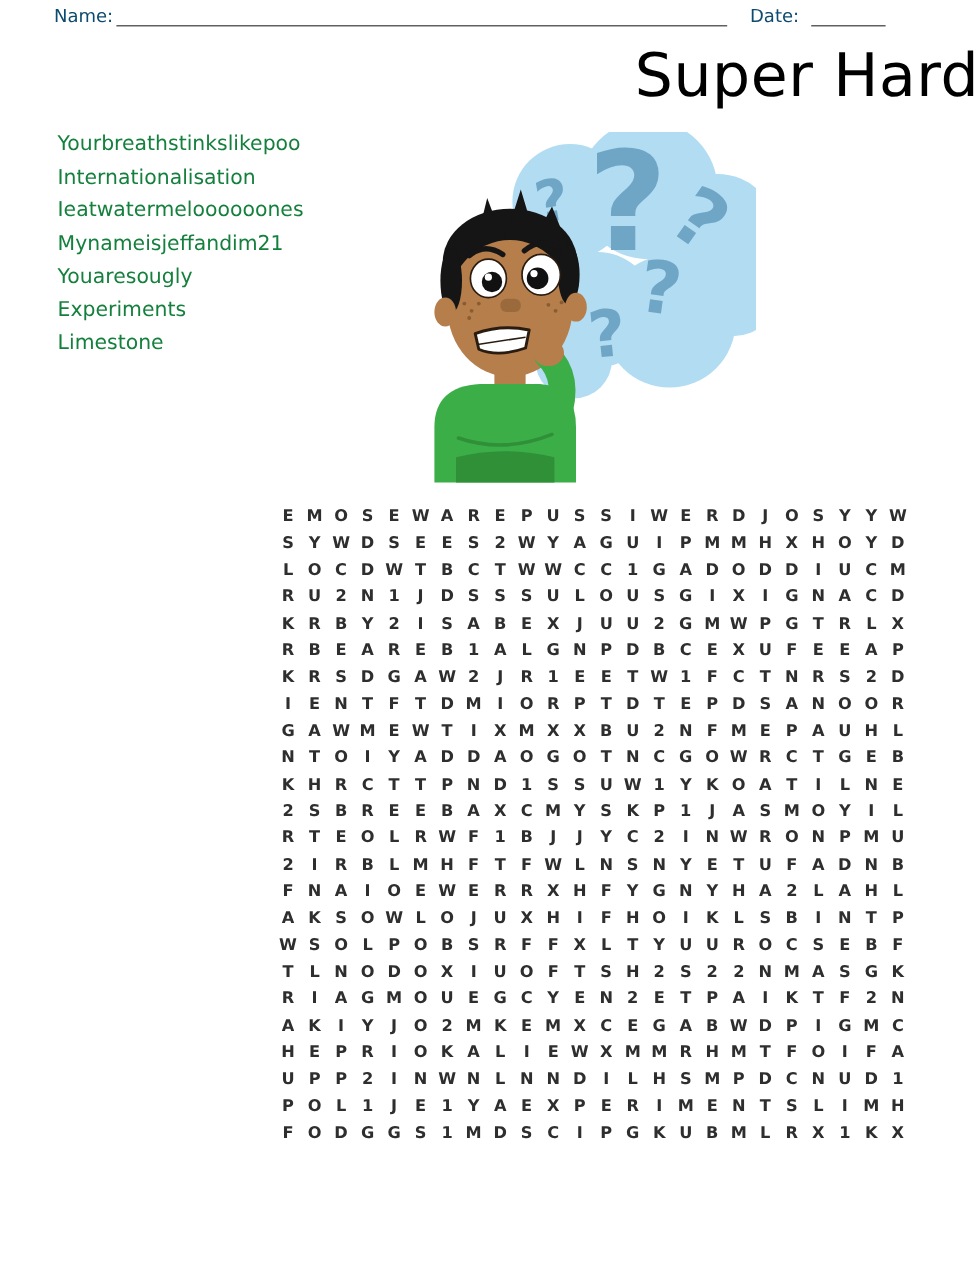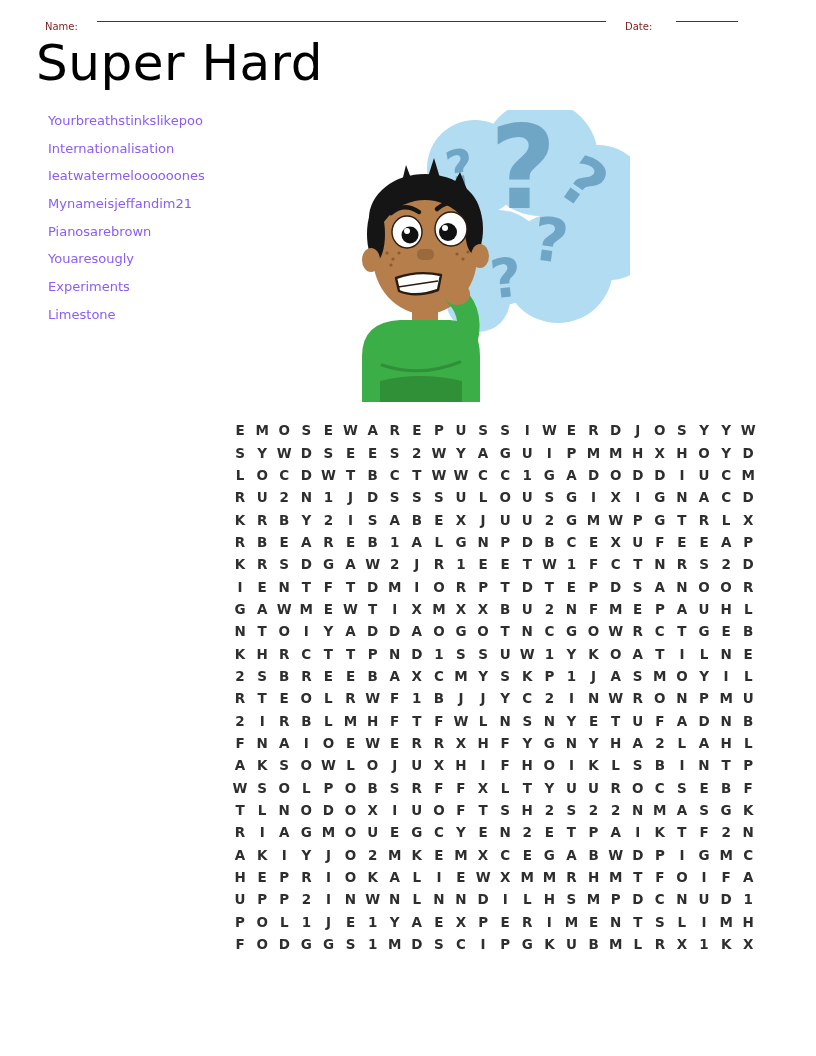--- a/index.html
+++ b/index.html
@@ -1,34 +1,34 @@
 <!DOCTYPE html>
 <html><head>
 <meta charset="utf-8">
 <style>
   html,body { margin:0; padding:0; background:#fff; }
   .page {
     position:relative; width:816px; height:1056px; background:#ffffff;
     font-family:"DejaVu Sans", sans-serif; color:#1b1b1b; overflow:hidden;
   }
   
-  .hdr-label { position:absolute; top:21px; font-size:10px; color:#7f1d1d; }
+  .hdr-label { position:absolute; top:4px; font-size:15px; color:#0c4a6e; }
   .name-label { left:45px; }
   .date-label { left:625px; }
   .fill-line { position:absolute; top:21px; height:0; border-bottom:1.5px solid #3a3a3a; }
   .name-line { left:97px; width:509px; }
   .date-line { left:676px; width:62px; }
   
   .title {
-    position:absolute; left:0; right:0; top:34px; text-align:left;
-    font-size:50px; color:#000; letter-spacing:0.5px;margin-left:36px;
+    position:absolute; left:0; right:0; top:34px; text-align:right;
+    font-size:50px; color:#000; letter-spacing:0.5px;
   }
   
   .word-list { position:absolute; left:48px; top:107px; }
-  .word-item { height:27.7px; line-height:27.7px; font-size:13px; color:#8b5cf6; white-space:nowrap; }
+  .word-item { height:27.7px; line-height:27.7px; font-size:17px; color:#15803d; white-space:nowrap; }
   
   .illustration { position:absolute; left:360px; top:110px; width:270px; height:298px; }
   .cloud { fill:#b2dcf2; }
   .qmark { fill:#6fa6c6; font-weight:bold; font-family:"DejaVu Sans", sans-serif; }
   .hair  { fill:#151515; }
   .skin  { fill:#b57e4b; }
   .skin-dk { fill:#9b6a3c; }
   .eye-w { fill:#ffffff; stroke:#2a1c10; stroke-width:1.4; }
   .pupil { fill:#111111; }
   .glint { fill:#ffffff; }
@@ -60,21 +60,20 @@
   <span class="hdr-label date-label">Date:</span>
   <div class="fill-line date-line"></div>
 
   <div class="title">Super Hard</div>
 
   <div class="word-list">
       <div class="word-item">Yourbreathstinkslikepoo</div>
       <div class="word-item">Internationalisation</div>
       <div class="word-item">Ieatwatermeloooooones</div>
       <div class="word-item">Mynameisjeffandim21</div>
-      <div class="word-item">Pianosarebrown</div>
       <div class="word-item">Youaresougly</div>
       <div class="word-item">Experiments</div>
       <div class="word-item">Limestone</div>
     </div>
 
   <svg class="illustration" viewBox="0 0 270 298" xmlns="http://www.w3.org/2000/svg" aria-hidden="true">
 
     <g>
       <circle class="cloud" cx="115" cy="58" r="48"></circle>
       <circle class="cloud" cx="180" cy="48" r="58"></circle>

